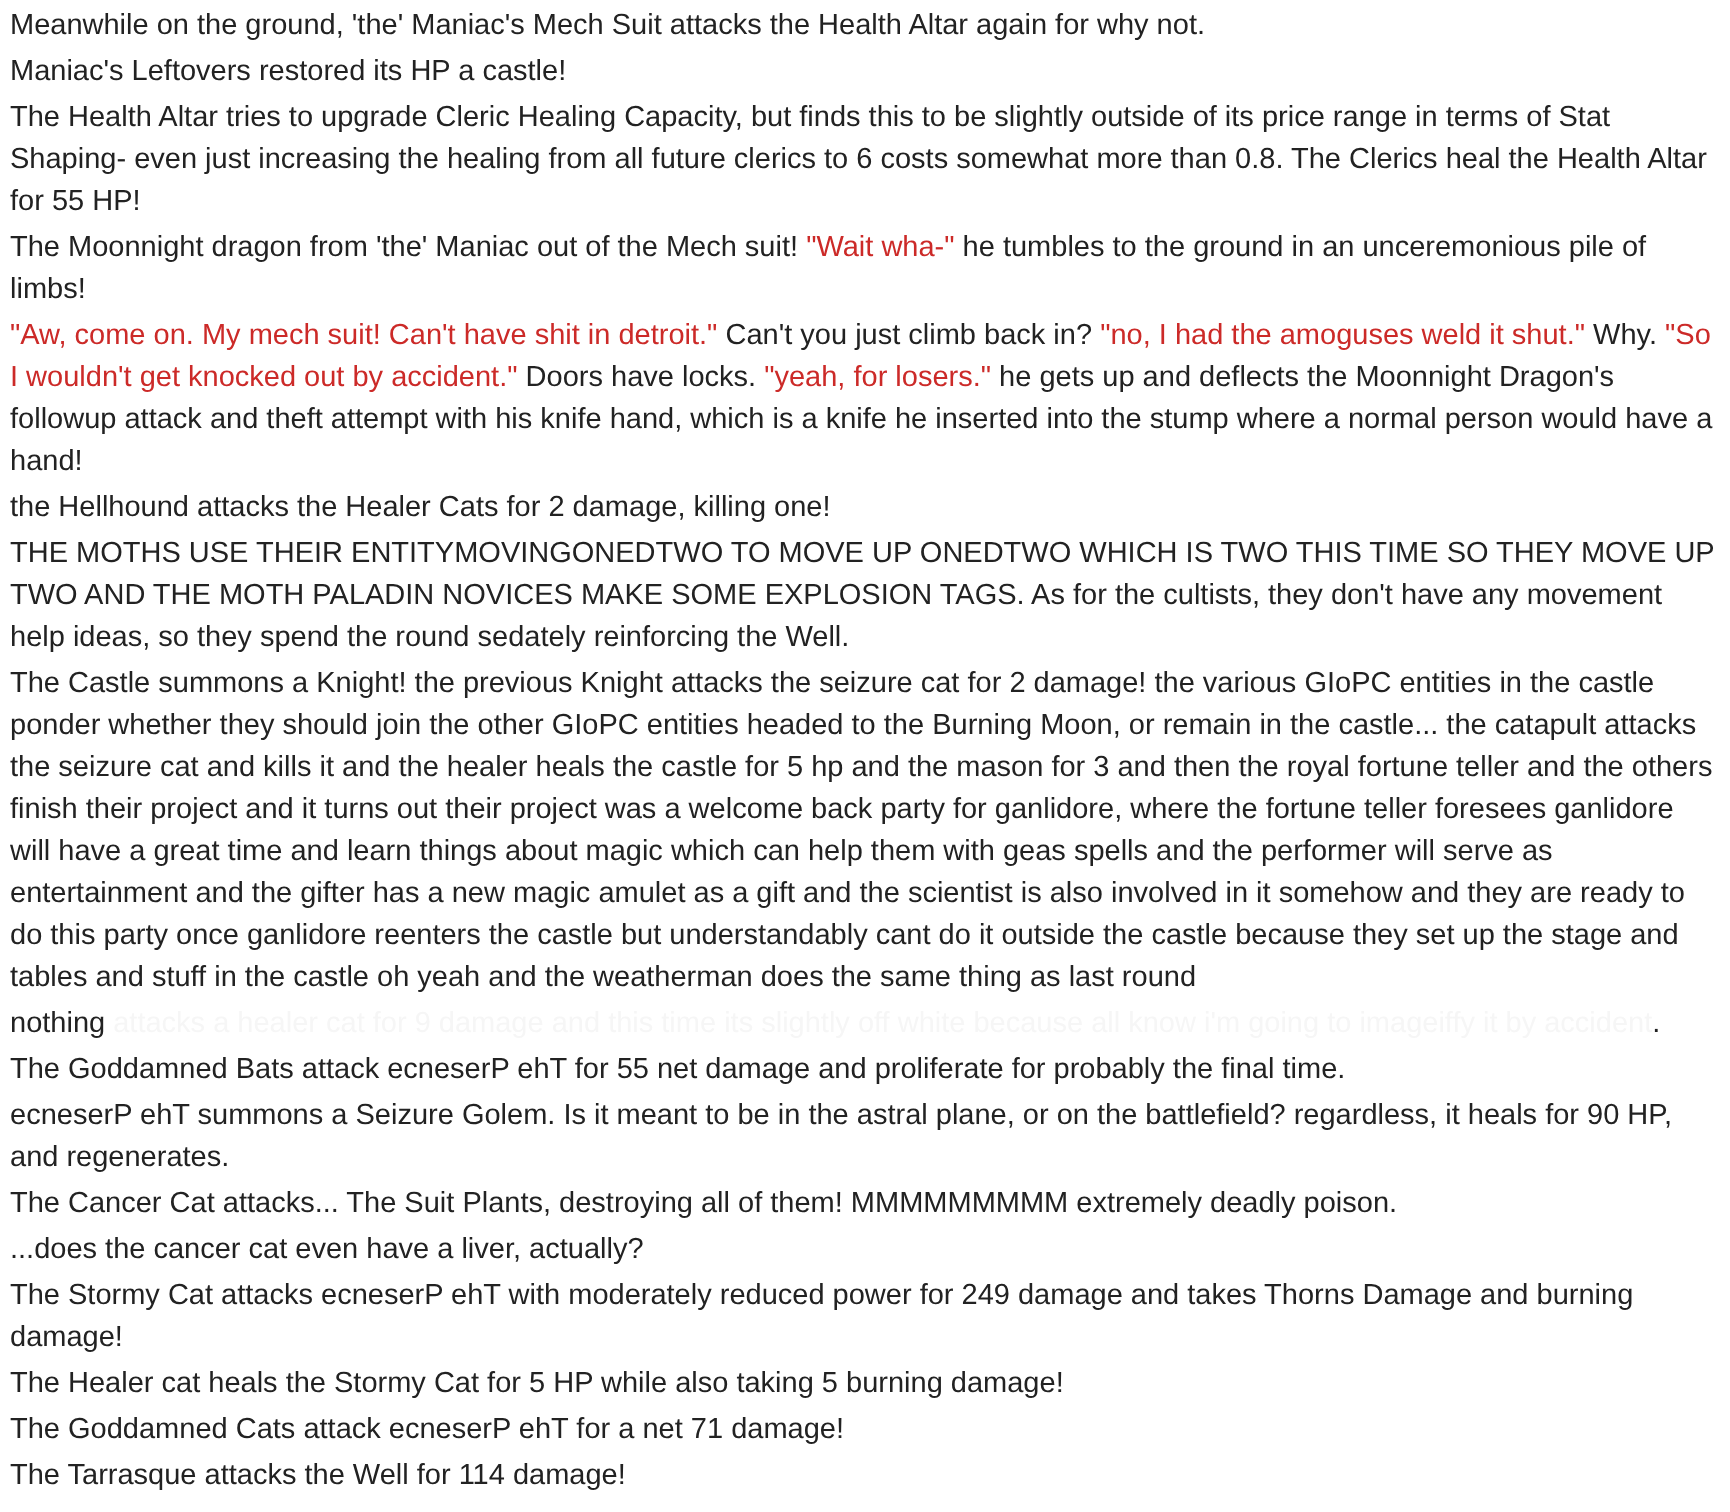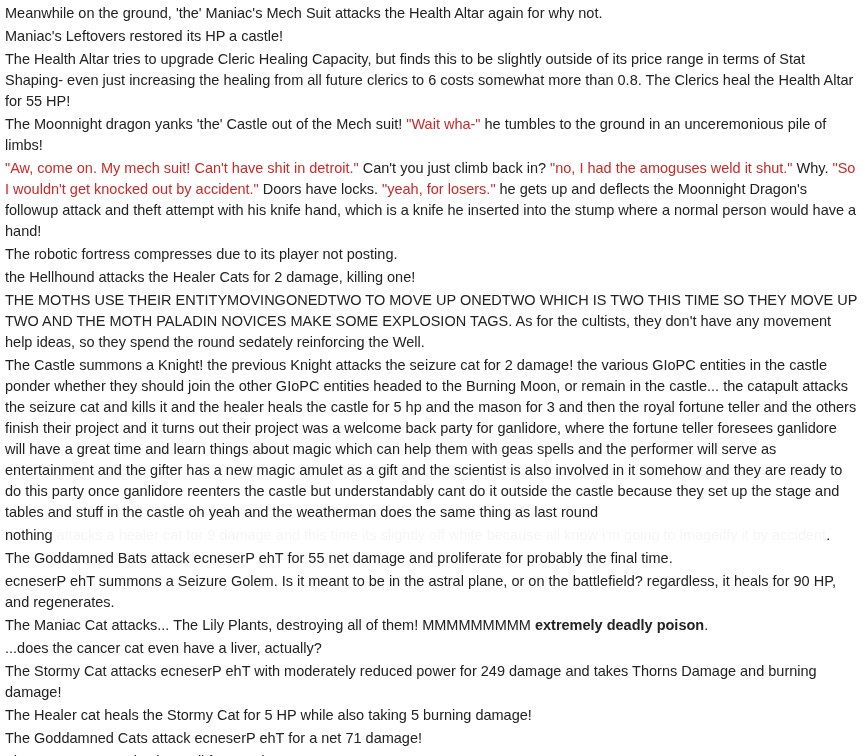--- a/index.html
+++ b/index.html
@@ -24,38 +24,37 @@
     line-height:21px;
     color:var(--text-color);
     -webkit-font-smoothing:antialiased;
   }
   .log-entry{
     margin:2px;
     word-wrap:break-word;
   }
   .seg-normal{color:var(--text-color);}
   .seg-red{color:var(--red-color);}
-  .seg-bold{color:var(--text-color);font-weight:700;}
+  .seg-bold{color:var(--text-color);font-weight:400;}
   .seg-faint{color:var(--faint-color);}
 </style>
 </head>
 <body>
 
 <div class="post-content" id="post-content">
     <div class="log-entry"><span class="seg-normal">Meanwhile on the ground, 'the' Maniac's Mech Suit attacks the Health Altar again for why not.</span></div>
     <div class="log-entry"><span class="seg-normal">Maniac's Leftovers restored its HP a castle!</span></div>
     <div class="log-entry"><span class="seg-normal">The Health Altar tries to upgrade Cleric Healing Capacity, but finds this to be slightly outside of its price range in terms of Stat Shaping- even just increasing the healing from all future clerics to 6 costs somewhat more than 0.8. The Clerics heal the Health Altar for 55 HP!</span></div>
-    <div class="log-entry"><span class="seg-normal">The Moonnight dragon yanks 'the' Castle out of the Mech suit! </span><span class="seg-red">"Wait wha-"</span><span class="seg-normal"> he tumbles to the ground in an unceremonious pile of limbs!</span></div>
+    <div class="log-entry"><span class="seg-normal">The Moonnight dragon from 'the' Maniac out of the Mech suit! </span><span class="seg-red">"Wait wha-"</span><span class="seg-normal"> he tumbles to the ground in an unceremonious pile of limbs!</span></div>
     <div class="log-entry"><span class="seg-red">"Aw, come on. My mech suit! Can't have shit in detroit."</span><span class="seg-normal"> Can't you just climb back in? </span><span class="seg-red">"no, I had the amoguses weld it shut."</span><span class="seg-normal"> Why. </span><span class="seg-red">"So I wouldn't get knocked out by accident."</span><span class="seg-normal"> Doors have locks. </span><span class="seg-red">"yeah, for losers."</span><span class="seg-normal"> he gets up and deflects the Moonnight Dragon's followup attack and theft attempt with his knife hand, which is a knife he inserted into the stump where a normal person would have a hand!</span></div>
-    <div class="log-entry"><span class="seg-normal">The robotic fortress compresses due to its player not posting.</span></div>
     <div class="log-entry"><span class="seg-normal">the Hellhound attacks the Healer Cats for 2 damage, killing one!</span></div>
     <div class="log-entry"><span class="seg-normal">THE MOTHS USE THEIR ENTITYMOVINGONEDTWO TO MOVE UP ONEDTWO WHICH IS TWO THIS TIME SO THEY MOVE UP TWO AND THE MOTH PALADIN NOVICES MAKE SOME EXPLOSION TAGS. As for the cultists, they don't have any movement help ideas, so they spend the round sedately reinforcing the Well.</span></div>
     <div class="log-entry"><span class="seg-normal">The Castle summons a Knight! the previous Knight attacks the seizure cat for 2 damage! the various GIoPC entities in the castle ponder whether they should join the other GIoPC entities headed to the Burning Moon, or remain in the castle... the catapult attacks the seizure cat and kills it and the healer heals the castle for 5 hp and the mason for 3 and then the royal fortune teller and the others finish their project and it turns out their project was a welcome back party for ganlidore, where the fortune teller foresees ganlidore will have a great time and learn things about magic which can help them with geas spells and the performer will serve as entertainment and the gifter has a new magic amulet as a gift and the scientist is also involved in it somehow and they are ready to do this party once ganlidore reenters the castle but understandably cant do it outside the castle because they set up the stage and tables and stuff in the castle oh yeah and the weatherman does the same thing as last round</span></div>
     <div class="log-entry"><span class="seg-normal">nothing </span><span class="seg-faint">attacks a healer cat for 9 damage and this time its slightly off white because all know i'm going to imageiffy it by accident</span><span class="seg-normal">.</span></div>
     <div class="log-entry"><span class="seg-normal">The Goddamned Bats attack ecneserP ehT for 55 net damage and proliferate for probably the final time.</span></div>
     <div class="log-entry"><span class="seg-normal">ecneserP ehT summons a Seizure Golem. Is it meant to be in the astral plane, or on the battlefield? regardless, it heals for 90 HP, and regenerates.</span></div>
-    <div class="log-entry"><span class="seg-normal">The Maniac Cat attacks... The Lily Plants, destroying all of them! MMMMMMMMM </span><span class="seg-bold">extremely deadly poison</span><span class="seg-normal">.</span></div>
+    <div class="log-entry"><span class="seg-normal">The Cancer Cat attacks... The Suit Plants, destroying all of them! MMMMMMMMM </span><span class="seg-bold">extremely deadly poison</span><span class="seg-normal">.</span></div>
     <div class="log-entry"><span class="seg-normal">...does the cancer cat even have a liver, actually?</span></div>
     <div class="log-entry"><span class="seg-normal">The Stormy Cat attacks ecneserP ehT with moderately reduced power for 249 damage and takes Thorns Damage and burning damage!</span></div>
     <div class="log-entry"><span class="seg-normal">The Healer cat heals the Stormy Cat for 5 HP while also taking 5 burning damage!</span></div>
     <div class="log-entry"><span class="seg-normal">The Goddamned Cats attack ecneserP ehT for a net 71 damage!</span></div>
     <div class="log-entry"><span class="seg-normal">The Tarrasque attacks the Well for 114 damage!</span></div>
   </div>
 
 </body></html>

